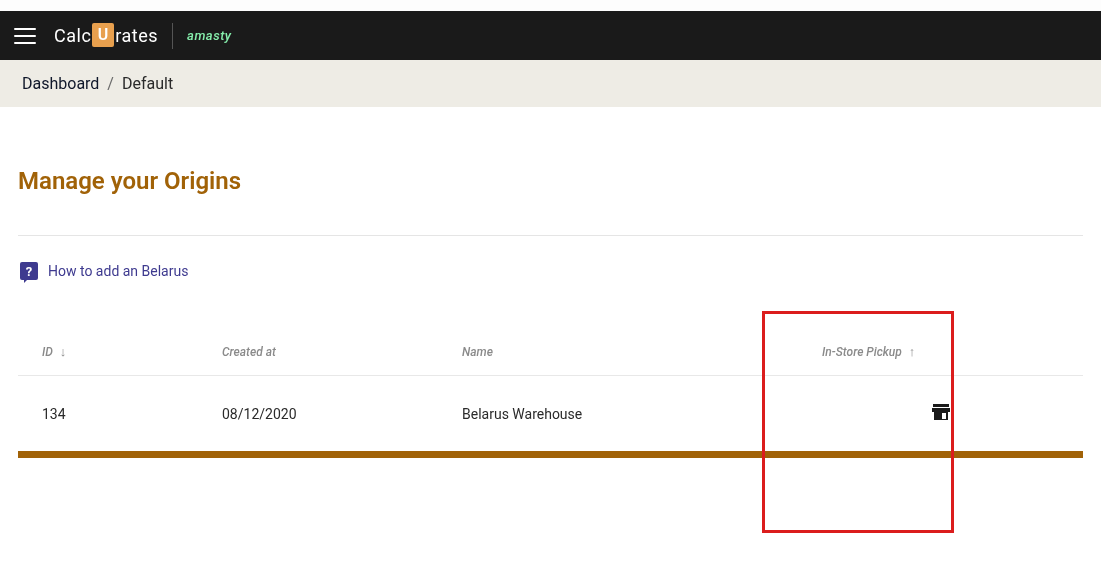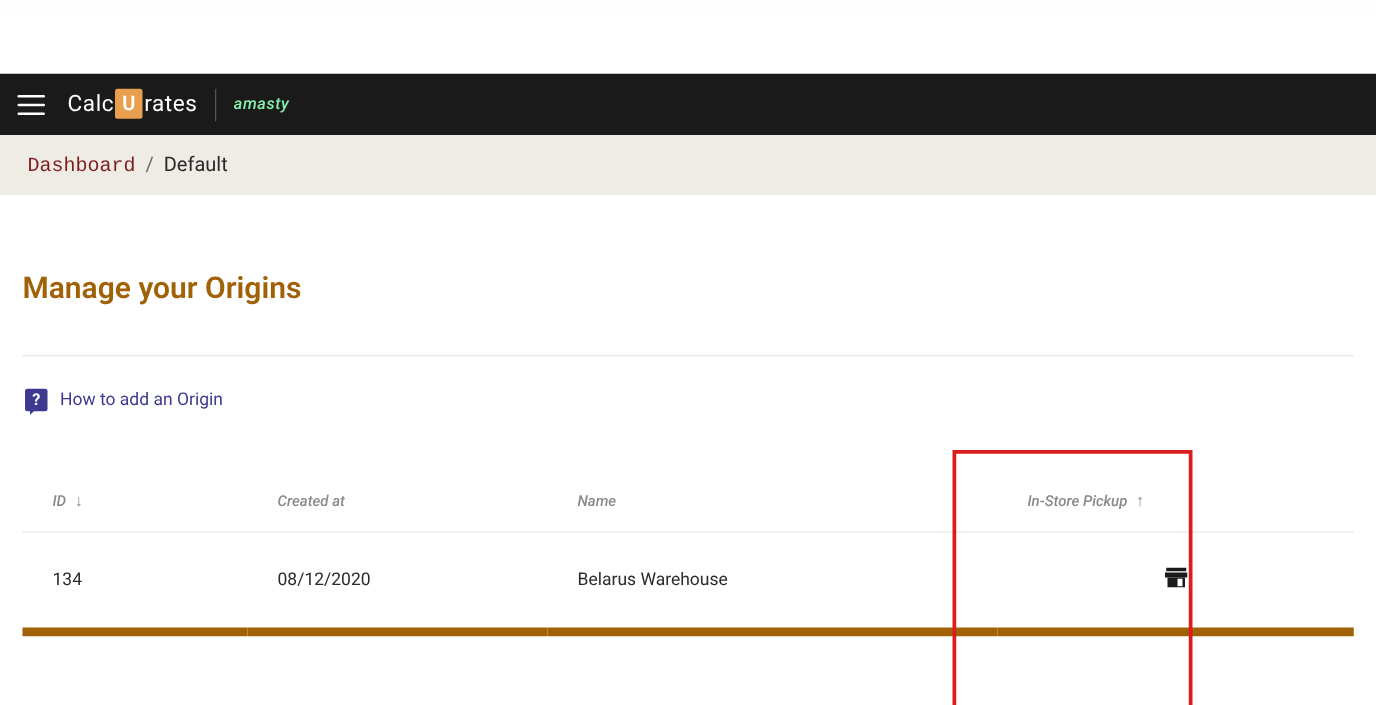--- a/index.html
+++ b/index.html
@@ -17,21 +17,20 @@
     .top-white-bar {
       height: 11px;
       background: #fdfdfd;
     }
     .header {
       background: #1a1a1a;
       height: 49px;
       display: flex;
       align-items: center;
       padding: 0 14px;
-      margin-top: 48px;
     }
     .hamburger {
       width: 22px;
       height: 16px;
       display: flex;
       flex-direction: column;
       justify-content: space-between;
       cursor: pointer;
       margin-right: 18px;
     }
@@ -77,22 +76,21 @@
       font-weight: 500;
       letter-spacing: 0.5px;
     }
     .breadcrumb {
       background: #eeece5;
       padding: 14px 22px;
       font-size: 16px;
       color: #6b6b6b;
     }
     .breadcrumb-link {
-      color: #7f1d1d;
-      font-family: Liberation Mono, monospace;
+      color: #0f172a;
     }
     .breadcrumb-sep {
       color: #6b6b6b;
       margin: 0 4px;
     }
     .breadcrumb-current {
       color: #2a2a2a;
     }
     .content {
       padding: 60px 18px 0 18px;
@@ -222,21 +220,21 @@
   <span class="breadcrumb-link">Dashboard</span>
   <span class="breadcrumb-sep">/</span>
   <span class="breadcrumb-current">Default</span>
 </nav>
 
 <main class="content">
   <h1 class="page-title">Manage your Origins</h1>
   <hr class="divider">
   <div class="help-link">
     <span class="help-icon">?</span>
-    <span>How to add an Origin</span>
+    <span>How to add an Belarus</span>
   </div>
 
   <div class="table-container">
     <table class="table">
       <thead>
         <tr>
           <th class="th-id">
             <span>ID</span>
             <span class="sort-arrow">↓</span>
           </th>

